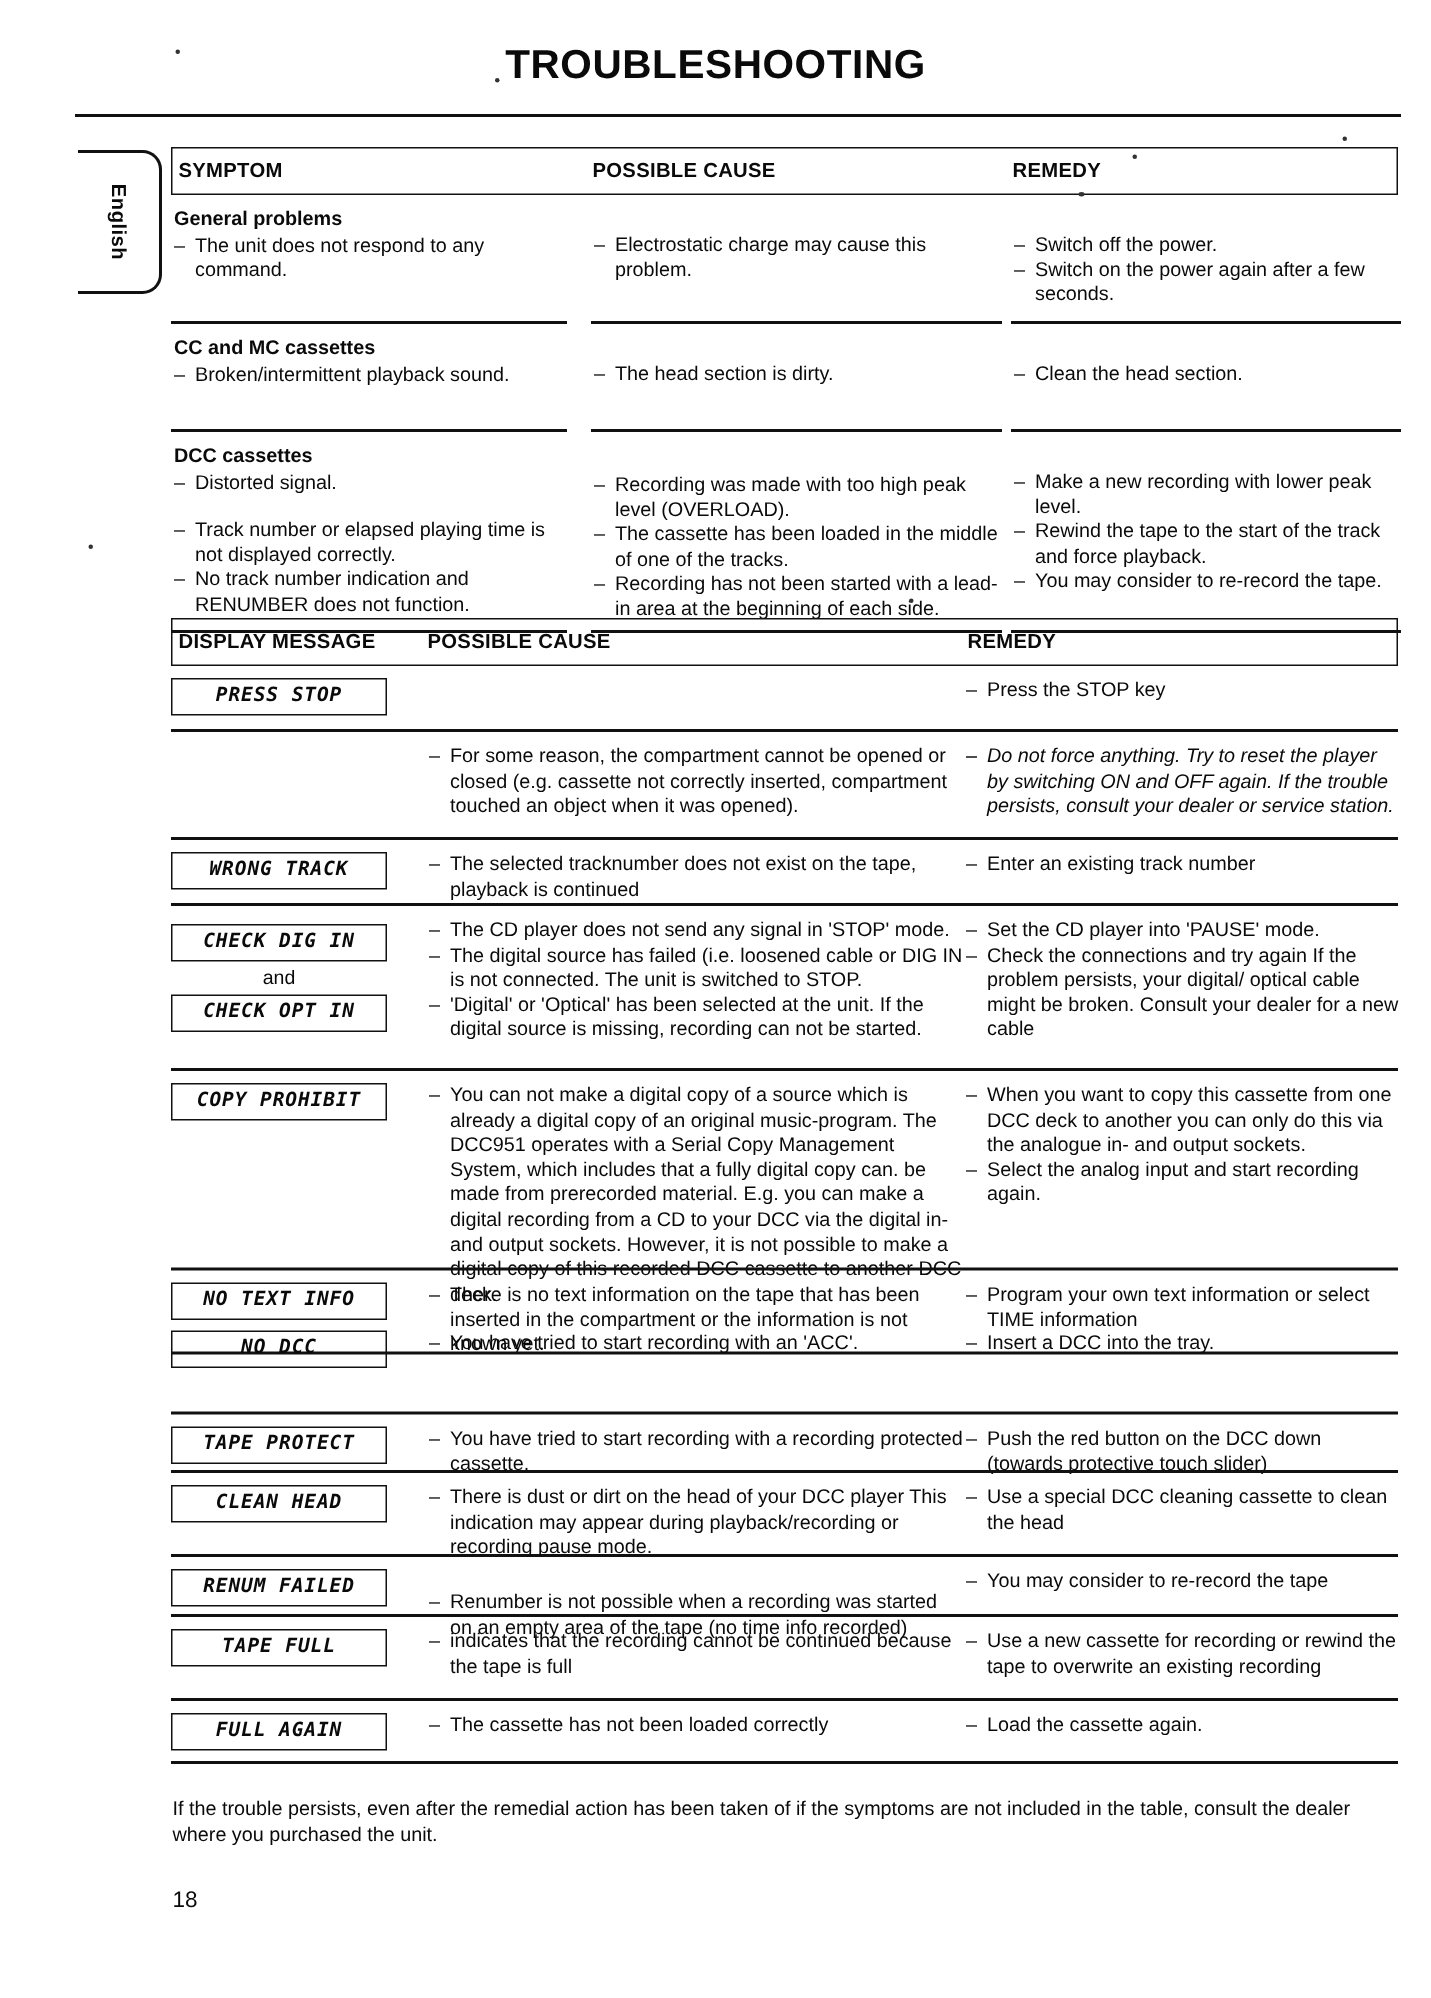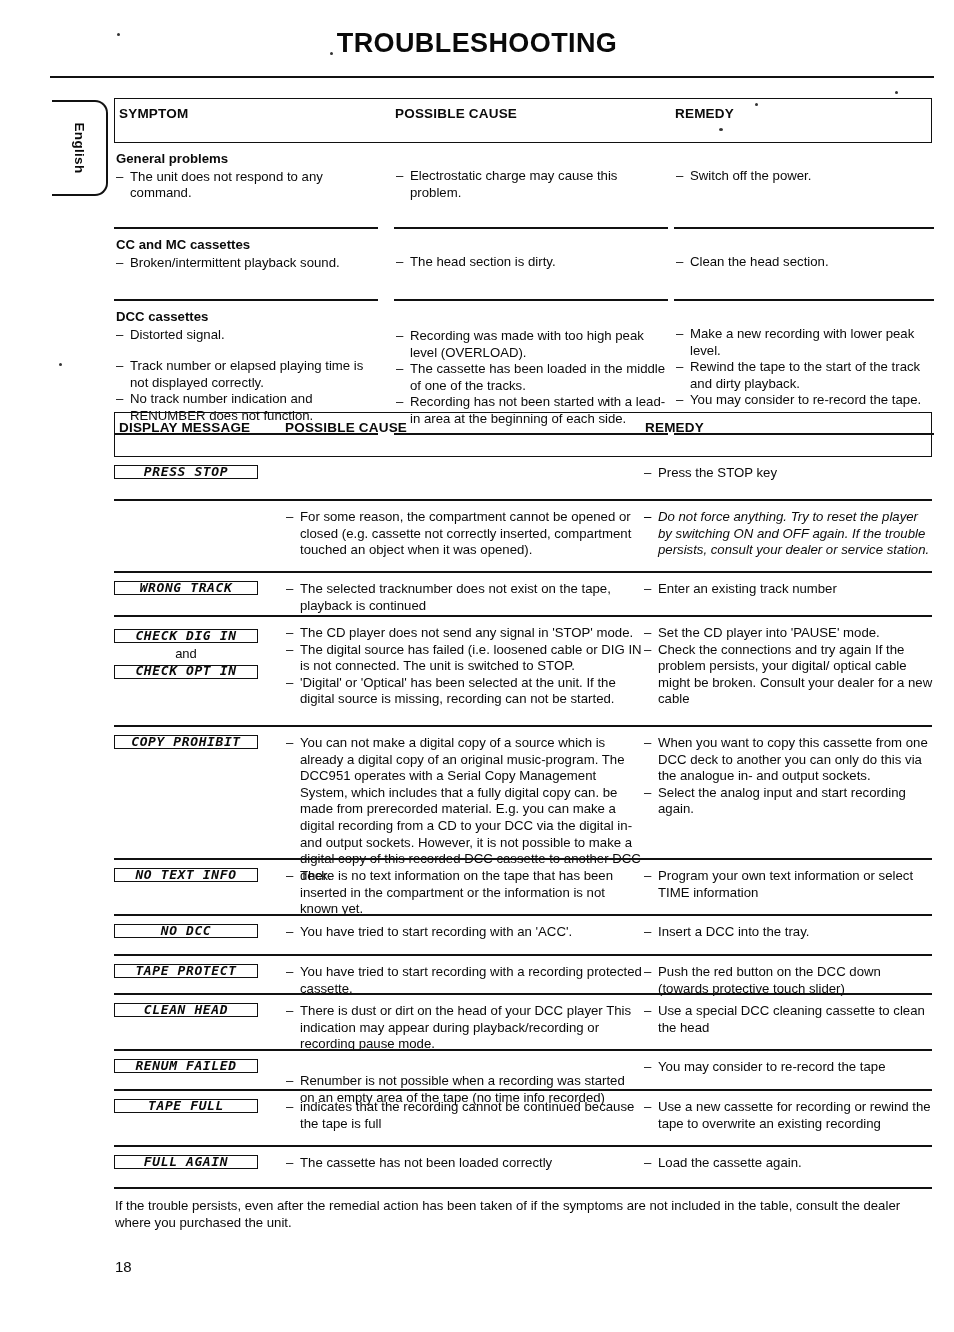--- a/index.html
+++ b/index.html
@@ -68,21 +68,21 @@
   }
 
   
   .tbl {
     position: absolute;
     left: 114px;
     width: 818px;
   }
   .hdr {
     position: relative;
-    height: 45px;
+    height: 32px;
     border: 1.6px solid #111;
     box-sizing: border-box;
     text-align: center;
   }
   .hdr .cell {
     position: absolute;
     top: 7px;
     font-size: 13.5px;
     font-weight: bold;
     letter-spacing: 0.2px;
@@ -146,21 +146,21 @@
   #table2 .hdr .h2 { left: 170px; }
   #table2 .hdr .h3 { left: 530px; }
   #table2 .c1 { left: 0px;   width: 166px; }
   #table2 .c2 { left: 172px; width: 356px; }
   #table2 .c3 { left: 530px; width: 290px; }
 
   
   .lcd {
     position: relative;
     width: 144px;
-    height: 14px;
+    height: 25px;
     border: 1.6px solid #111;
     box-sizing: border-box;
     display: flex;
     align-items: center;
     justify-content: center;
     font-family: "DejaVu Sans Mono", monospace;
     font-style: italic;
     font-size: 13px;
     font-weight: bold;
     letter-spacing: 0.6px;
@@ -224,20 +224,21 @@
             </ul>
           </div>
           <div class="col c2" style="padding-top: 25px;">
             <ul>
               <li>Electrostatic charge may cause this problem.</li>
             </ul>
           </div>
           <div class="col c3" style="padding-top: 25px;">
             <ul>
               <li>Switch off the power.</li>
+              <li>Switch on the power again after a few seconds.</li>
             </ul>
           </div>
         </div>
         <div class="sep" style="left: 0px; width: 264px; top: 84px;"></div>
         <div class="sep" style="left: 280px; width: 274px; top: 84px;"></div>
         <div class="sep" style="left: 560px; width: 260px; top: 84px;"></div>
         <div class="row" style="position: absolute; top: 86px; height: 72px;">
           <div class="col c1" style="padding-top: 8px;">
             <span class="sub">CC and MC cassettes</span>
             <ul>
@@ -270,21 +271,21 @@
           <div class="col c2" style="padding-top: 27px;">
             <ul>
               <li>Recording was made with too high peak level (OVERLOAD).</li>
               <li>The cassette has been loaded in the middle of one of the tracks.</li>
               <li>Recording has not been started with a lead-in area at the beginning of each side.</li>
             </ul>
           </div>
           <div class="col c3" style="padding-top: 25px;">
             <ul>
               <li>Make a new recording with lower peak level.</li>
-              <li>Rewind the tape to the start of the track and dirty playback.</li>
+              <li>Rewind the tape to the start of the track and force playback.</li>
               <li>You may consider to re-record the tape.</li>
             </ul>
           </div>
         </div>
         <div class="sep" style="left: 0px; width: 264px; top: 290px;"></div>
         <div class="sep" style="left: 280px; width: 274px; top: 290px;"></div>
         <div class="sep" style="left: 560px; width: 260px; top: 290px;"></div>
       </div>
   </div>
 
@@ -382,21 +383,21 @@
               <li>There is no text information on the tape that has been inserted in the compartment or the information is not known yet.</li>
             </ul>
           </div>
           <div class="col c3" style="padding-top: 8px;">
             <ul>
               <li>Program your own text information or select TIME information</li>
             </ul>
           </div>
         </div>
         <div class="sep" style="left: 0px; width: 818px; top: 457px;"></div>
-        <div class="row" style="position: absolute; top: 459px; height: 40px;">
+        <div class="row" style="position: absolute; top: 435px; height: 40px;">
           <div class="col c1" style="padding-top: 6px;">
             <div class="lcd">NO DCC</div>
           </div>
           <div class="col c2" style="padding-top: 8px;">
             <ul>
               <li>You have tried to start recording with an 'ACC'.</li>
             </ul>
           </div>
           <div class="col c3" style="padding-top: 8px;">
             <ul>

